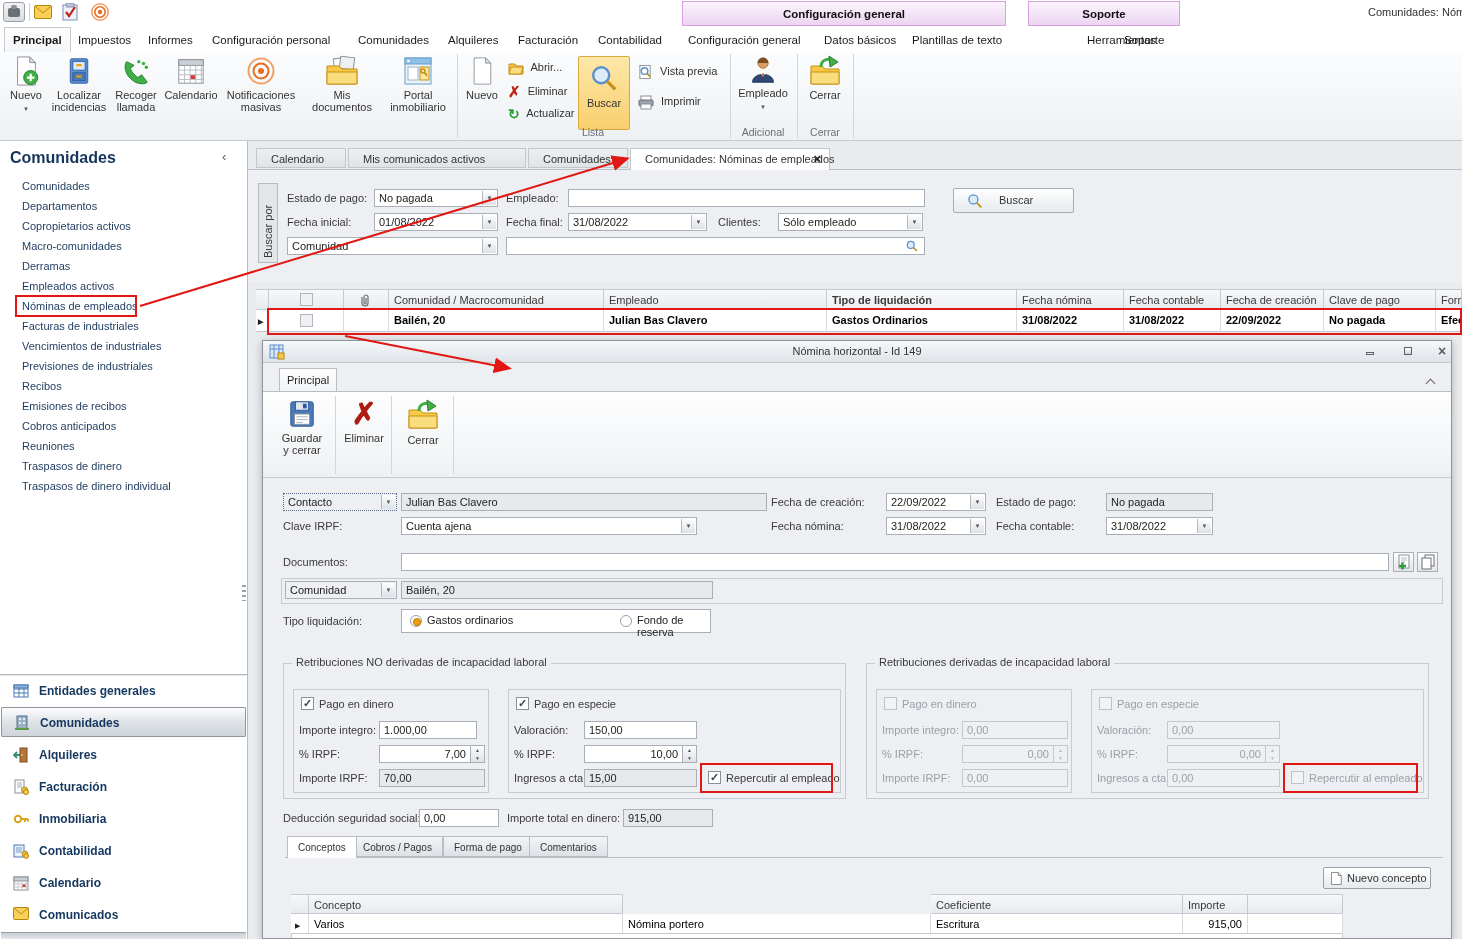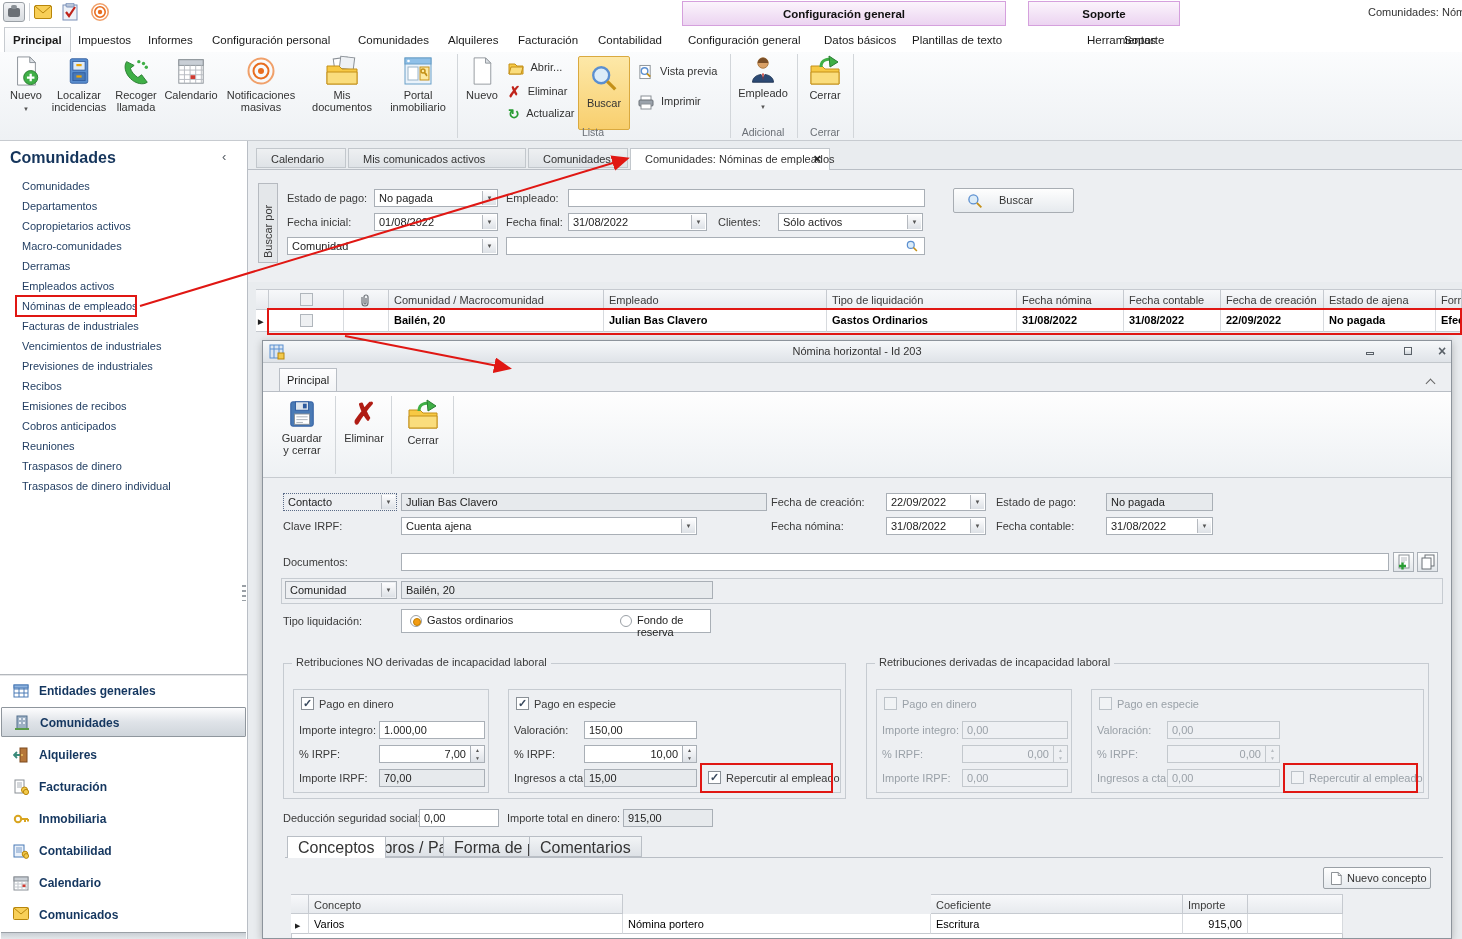--- a/index.html
+++ b/index.html
@@ -34,21 +34,21 @@
   .navitem.sel{background:linear-gradient(#fdfdfe,#dfe3e8 50%,#cfd5db);border:1px solid #8f969d;border-radius:1px;}
   .doctab{position:absolute;top:148px;height:20px;line-height:20px;background:linear-gradient(#eef0f2,#dfe3e7);border:1px solid #c2c7cc;padding:0 14px;font-size:11px;color:#333;white-space:nowrap;}
   .doctab.active{background:#fff;height:22px;z-index:3;border-bottom:none;}
   .gh{position:absolute;background:linear-gradient(#f7f8fa,#e7eaee);border-right:1px solid #c6cad0;border-bottom:1px solid #c6cad0;border-top:1px solid #c6cad0;font-size:11px;color:#3a3a3a;line-height:20px;padding-left:5px;white-space:nowrap;overflow:hidden;}
   .gc{position:absolute;background:#fff;border-right:1px solid #d7dade;border-bottom:1px solid #c6cad0;font-size:11px;line-height:21px;padding-left:5px;white-space:nowrap;overflow:hidden;font-weight:bold;color:#000;}
   .groupbox{position:absolute;border:1px solid #c6cbd1;}
   .gtitle{position:absolute;top:-8px;left:8px;background:#edeff2;padding:0 4px;font-size:11px;color:#3a3a3a;white-space:nowrap;}
   .inbox{position:absolute;border:1px solid #c6cbd1;}
   .spin{position:absolute;width:14px;height:18px;border:1px solid #a9afb6;border-left:none;background:linear-gradient(#fdfdfe,#dde1e6);font-size:5px;color:#555;text-align:center;line-height:8px;}
   .spin.dis{border-color:#c3c8cd;color:#b8bdc2;background:#eef0f3;}
-  .dtab{position:absolute;top:495px;height:21px;line-height:21px;background:linear-gradient(#f2f4f6,#dde1e6);border:1px solid #b9bec5;padding:0 10px;font-size:16px;color:#333;}
+  .dtab{position:absolute;top:495px;height:21px;line-height:21px;background:linear-gradient(#f2f4f6,#dde1e6);border:1px solid #b9bec5;padding:0 10px;font-size:10px;color:#333;}
   .dtab.active{background:#fff;height:22px;z-index:3;border-bottom:none;font-weight:normal;}
   .redbox{position:absolute;border:2px solid #e01713;z-index:60;pointer-events:none;}
   .winbtn{position:absolute;top:4px;width:18px;height:14px;color:#5a6168;text-align:center;line-height:13px;font-size:11px;}
   .dlglbl{position:absolute;white-space:nowrap;font-size:11px;color:#3a3a3a;line-height:18px;}
   .dislbl{color:#9aa1a8;}
   .chev{display:inline-block;width:7px;height:7px;border-left:1px solid #666;border-top:1px solid #666;transform:rotate(45deg);}
 </style>
 </head>
 <body>
 
@@ -370,21 +370,21 @@
     <span class="cval">01/08/2022</span>
     <span class="carr">▼</span>
   </div>
   <div class="lbl" style="left:506px;top:213px;">Fecha final:</div>
   <div class="combo" style="left:568px;top:213px;width:139px;">
     <span class="cval">31/08/2022</span>
     <span class="carr">▼</span>
   </div>
   <div class="lbl" style="left:718px;top:213px;">Clientes:</div>
   <div class="combo" style="left:778px;top:213px;width:145px;">
-    <span class="cval">Sólo activos</span>
+    <span class="cval">Sólo empleado</span>
     <span class="carr">▼</span>
   </div>
 
   <div class="combo" style="left:287px;top:237px;width:211px;">
     <span class="cval">Comunidad</span>
     <span class="carr">▼</span>
   </div>
   <div class="txt" style="left:506px;top:237px;width:419px;"></div>
   <svg class="abs" style="left:905px;top:240px;" width="14" height="13" viewBox="0 0 32 32">
       <circle cx="13" cy="12" r="8.5" fill="#dcecf8" stroke="#5b8fd0" stroke-width="3"></circle>
@@ -395,25 +395,25 @@
   <div class="gh" style="left:269px;top:289px;width:75px;height:21px;">
     <span class="cb" style="left:31px;top:3px;background:#eef0f2;border-color:#b0b6bc;"></span>
   </div>
   <div class="gh" style="left:344px;top:289px;width:45px;height:21px;">
     <svg style="position:absolute;left:16px;top:4px;" width="10" height="13" viewBox="0 0 10 13">
         <path d="M2 3 v6 a3 3 0 0 0 6 0 V3 a2 2 0 0 0 -4 0 v6 a1 1 0 0 0 2 0 V4" fill="none" stroke="#6b7076" stroke-width="1.2"></path>
       </svg>
   </div>
   <div class="gh" style="left:389px;top:289px;width:215px;height:21px;">Comunidad / Macrocomunidad</div>
   <div class="gh" style="left:604px;top:289px;width:223px;height:21px;">Empleado</div>
-  <div class="gh" style="left:827px;top:289px;width:190px;height:35px;">Tipo de liquidación</div>
+  <div class="gh" style="left:827px;top:289px;width:190px;height:35px;font-weight:bold;">Tipo de liquidación</div>
   <div class="gh" style="left:1017px;top:289px;width:107px;height:21px;">Fecha nómina</div>
   <div class="gh" style="left:1124px;top:289px;width:97px;height:21px;">Fecha contable</div>
   <div class="gh" style="left:1221px;top:289px;width:103px;height:21px;">Fecha de creación</div>
-  <div class="gh" style="left:1324px;top:289px;width:112px;height:21px;">Estado de ajena</div>
+  <div class="gh" style="left:1324px;top:289px;width:112px;height:21px;">Clave de pago</div>
   <div class="gh" style="left:1436px;top:289px;width:26px;height:21px;">Forma</div>
 
   <div class="gc" style="left:256px;top:310px;width:13px;height:22px;padding-left:2px;">
     <span style="font-size:7px;color:#222;">▶</span>
   </div>
   <div class="gc" style="left:269px;top:310px;width:75px;height:22px;">
     <span class="cb" style="left:31px;top:4px;background:#eef0f2;border-color:#b0b6bc;"></span>
   </div>
   <div class="gc" style="left:344px;top:310px;width:45px;height:22px;"></div>
   <div class="gc" style="left:389px;top:310px;width:215px;height:22px;">Bailén, 20</div>
@@ -426,21 +426,21 @@
   <div class="gc" style="left:1436px;top:310px;width:26px;height:22px;">Efect</div>
 
   <div class="abs" style="left:262px;top:340px;width:1190px;height:599px;background:#edeff2;border:1px solid #8d949c;box-shadow:0 2px 8px rgba(0,0,0,0.25);overflow:hidden;">
 
     <div class="abs" style="left:0;top:0;width:1188px;height:22px;background:linear-gradient(#f6f8fa,#dfe3e8);border-bottom:1px solid #c2c7cc;">
       <svg style="position:absolute;left:6px;top:3px;" width="16" height="16" viewBox="0 0 16 16">
           <rect x="1" y="1" width="13" height="13" fill="#dbe6f2" stroke="#5b8fd0"></rect>
           <path d="M1 5h13M5 1v13M10 1v13" stroke="#5b8fd0"></path>
           <rect x="9" y="9" width="6" height="6" fill="#f2c94c" stroke="#b8860b"></rect>
         </svg>
-      <div style="position:absolute;left:0;right:0;top:4px;text-align:center;font-size:11px;color:#333;">Nómina horizontal - Id 203</div>
+      <div style="position:absolute;left:0;right:0;top:4px;text-align:center;font-size:11px;color:#333;">Nómina horizontal - Id 149</div>
       <div class="winbtn" style="left:1098px;"><span style="display:inline-block;width:8px;height:3px;border:1px solid #5a6168;"></span></div>
       <div class="winbtn" style="left:1136px;"><span style="display:inline-block;width:8px;height:8px;border:1px solid #5a6168;background:linear-gradient(#fff,#cfd5db);"></span></div>
       <div class="winbtn" style="left:1170px;font-size:14px;font-weight:bold;">×</div>
     </div>
 
     <div class="abs" style="left:0;top:22px;width:1188px;height:28px;"></div>
     <div class="abs" style="left:16px;top:27px;width:58px;height:23px;background:linear-gradient(#fdfdfe,#f2f4f6);border:1px solid #b9bec5;border-bottom:none;text-align:center;line-height:22px;font-size:11px;">
       <span>Principal</span>
     </div>
     <div class="abs" style="left:1164px;top:36px;"><span class="chev"></span></div>
@@ -534,21 +534,21 @@
       <span style="position:absolute;left:235px;top:4px;">Fondo de reserva</span>
     </div>
 
     <div class="groupbox" style="left:20px;top:322px;width:563px;height:136px;">
       <span class="gtitle">Retribuciones NO derivadas de incapacidad laboral</span>
     </div>
     <div class="inbox" style="left:30px;top:348px;width:196px;height:104px;"></div>
     <span class="cb" style="left:38px;top:356px;"><span>✓</span></span>
     <span class="dlglbl" style="left:56px;top:354px;">Pago en dinero</span>
     <div class="dlglbl" style="left:36px;top:380px;">Importe integro:</div>
-    <div class="txt" style="left:116px;top:380px;width:106px;">1.000,00</div>
+    <div class="txt" style="left:116px;top:380px;width:98px;">1.000,00</div>
     <div class="dlglbl" style="left:36px;top:404px;">% IRPF:</div>
     <div class="txt" style="left:116px;top:404px;width:92px;text-align:right;">7,00</div>
     <div class="spin" style="left:208px;top:404px;"><span>▲</span><br><span>▼</span></div>
     <div class="dlglbl" style="left:36px;top:428px;">Importe IRPF:</div>
     <div class="txt ro" style="left:116px;top:428px;width:106px;">70,00</div>
 
     <div class="inbox" style="left:245px;top:348px;width:333px;height:104px;"></div>
     <span class="cb" style="left:253px;top:356px;"><span>✓</span></span>
     <span class="dlglbl" style="left:271px;top:354px;">Pago en especie</span>
     <div class="dlglbl" style="left:251px;top:380px;">Valoración:</div>

